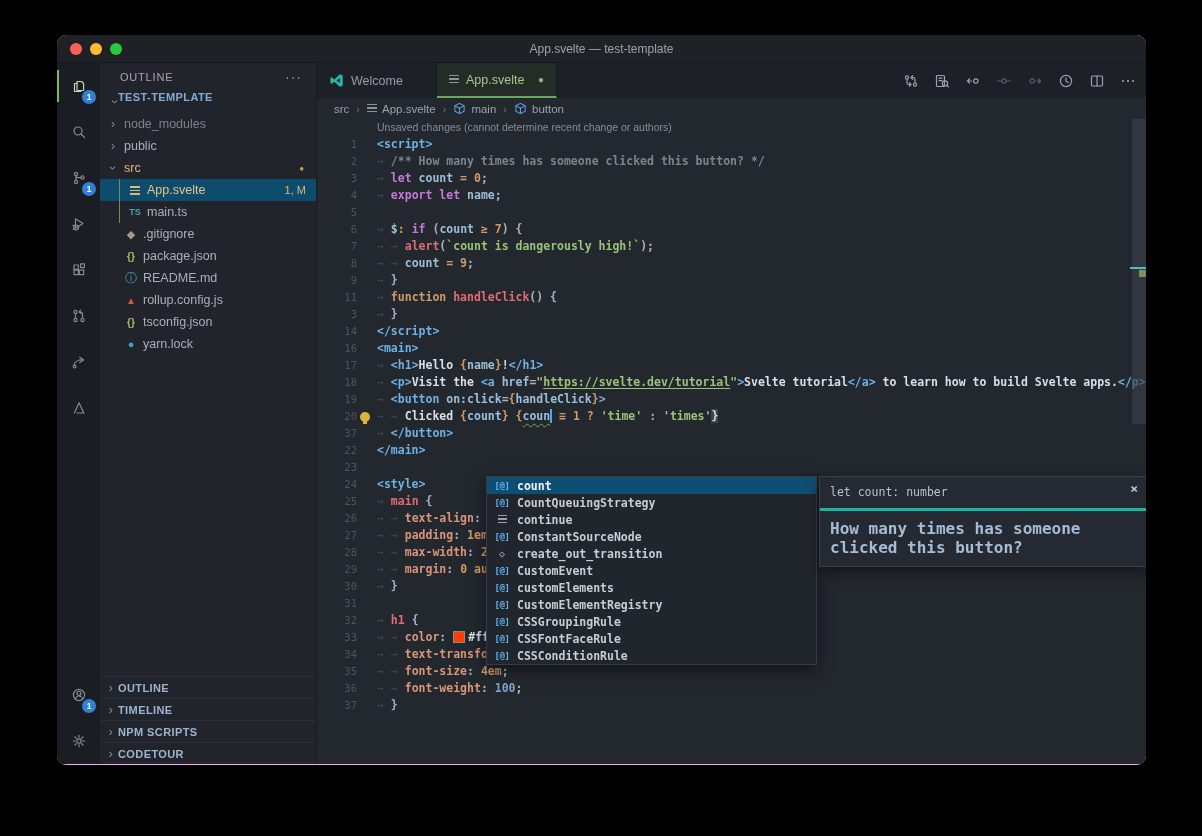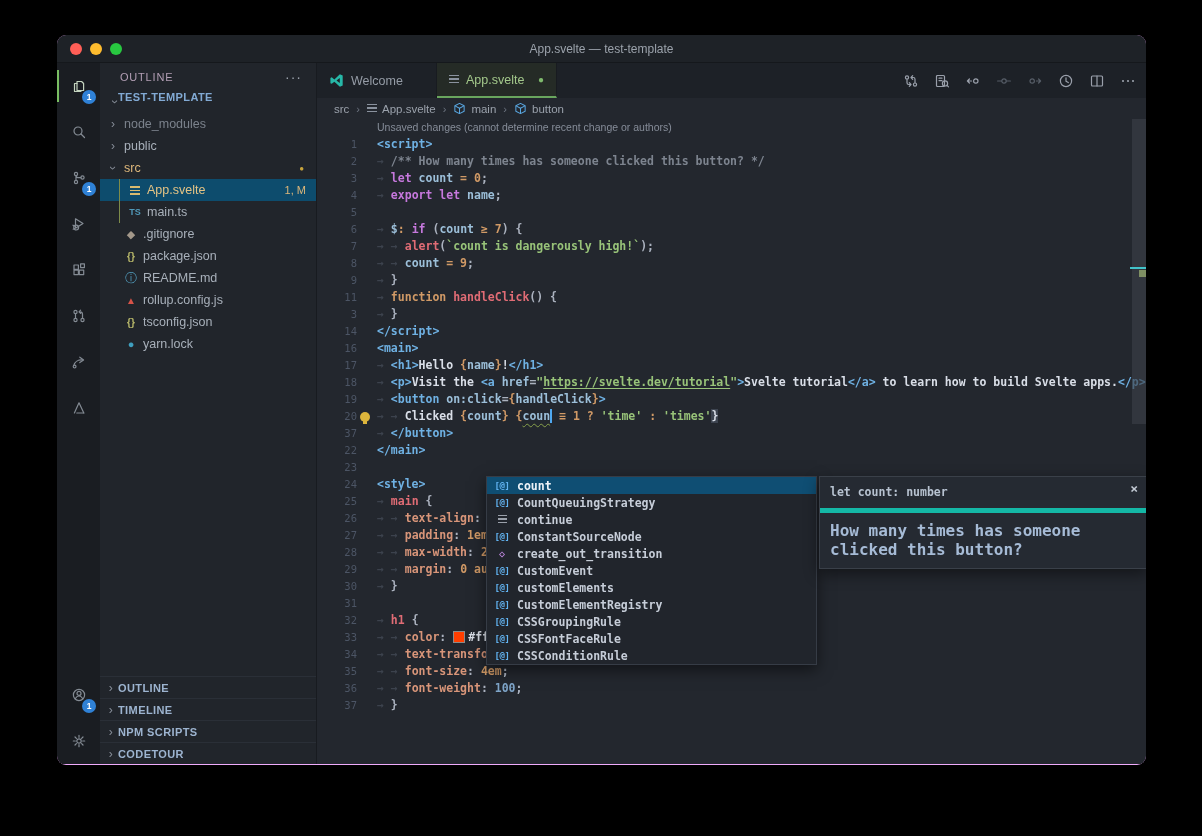--- a/index.html
+++ b/index.html
@@ -78,21 +78,21 @@
   .scrollbar{position:absolute;right:0;top:0;width:14px;height:305px;background:#3a3f46;opacity:.65}
   .ruler-cursor{position:absolute;right:0;top:148px;width:16px;height:2px;background:#42c3ca}
   .ruler-mod{position:absolute;right:0;top:151px;width:7px;height:7px;background:#7e8f63}
   .suggest{position:absolute;left:169px;top:357px;width:331px;background:#21252c;border:1px solid #363c46;box-shadow:0 5px 14px rgba(0,0,0,.5)}
   .srow{height:17px;display:flex;align-items:center;font-family:"DejaVu Sans Mono","Liberation Mono",monospace;font-size:11.5px;font-weight:600;color:#c6cdd8;padding:0 6px;gap:6px;cursor:pointer}
   .srow.sel{background:#0f4e73;color:#eef3f8}
   .kic{width:18px;flex:none;display:inline-flex;justify-content:center;align-items:center}
   .kind-variable{color:#62b4f2;font-size:9px;letter-spacing:-.5px;font-weight:700}
   .kind-module{color:#bc86dd;font-size:10px}
   .docs{position:absolute;left:502px;top:357px;width:328px;background:#252a32;border:1px solid #3a4049;box-shadow:0 5px 14px rgba(0,0,0,.45)}
-  .docs-sig{font-family:"DejaVu Sans Mono","Liberation Mono",monospace;font-size:11.5px;font-weight:700;color:#b7c2d0;padding:8px 24px 9px 10px;border-bottom:5px solid #14b8a6}
+  .docs-sig{font-family:"DejaVu Sans Mono","Liberation Mono",monospace;font-size:11.5px;font-weight:400;color:#b7c2d0;padding:8px 24px 9px 10px;border-bottom:3px solid #14b8a6}
   .docs-body{font-size:16px;color:#a6bbd6;padding:8px 10px 9px}
   .docs-close{position:absolute;top:4px;right:8px;color:#c3cad4;font-size:13px;cursor:pointer}
 </style>
 </head>
 <body>
 
 <div class="screen">
   <div class="window">
     <div class="titlebar">
       <div class="traffic">

